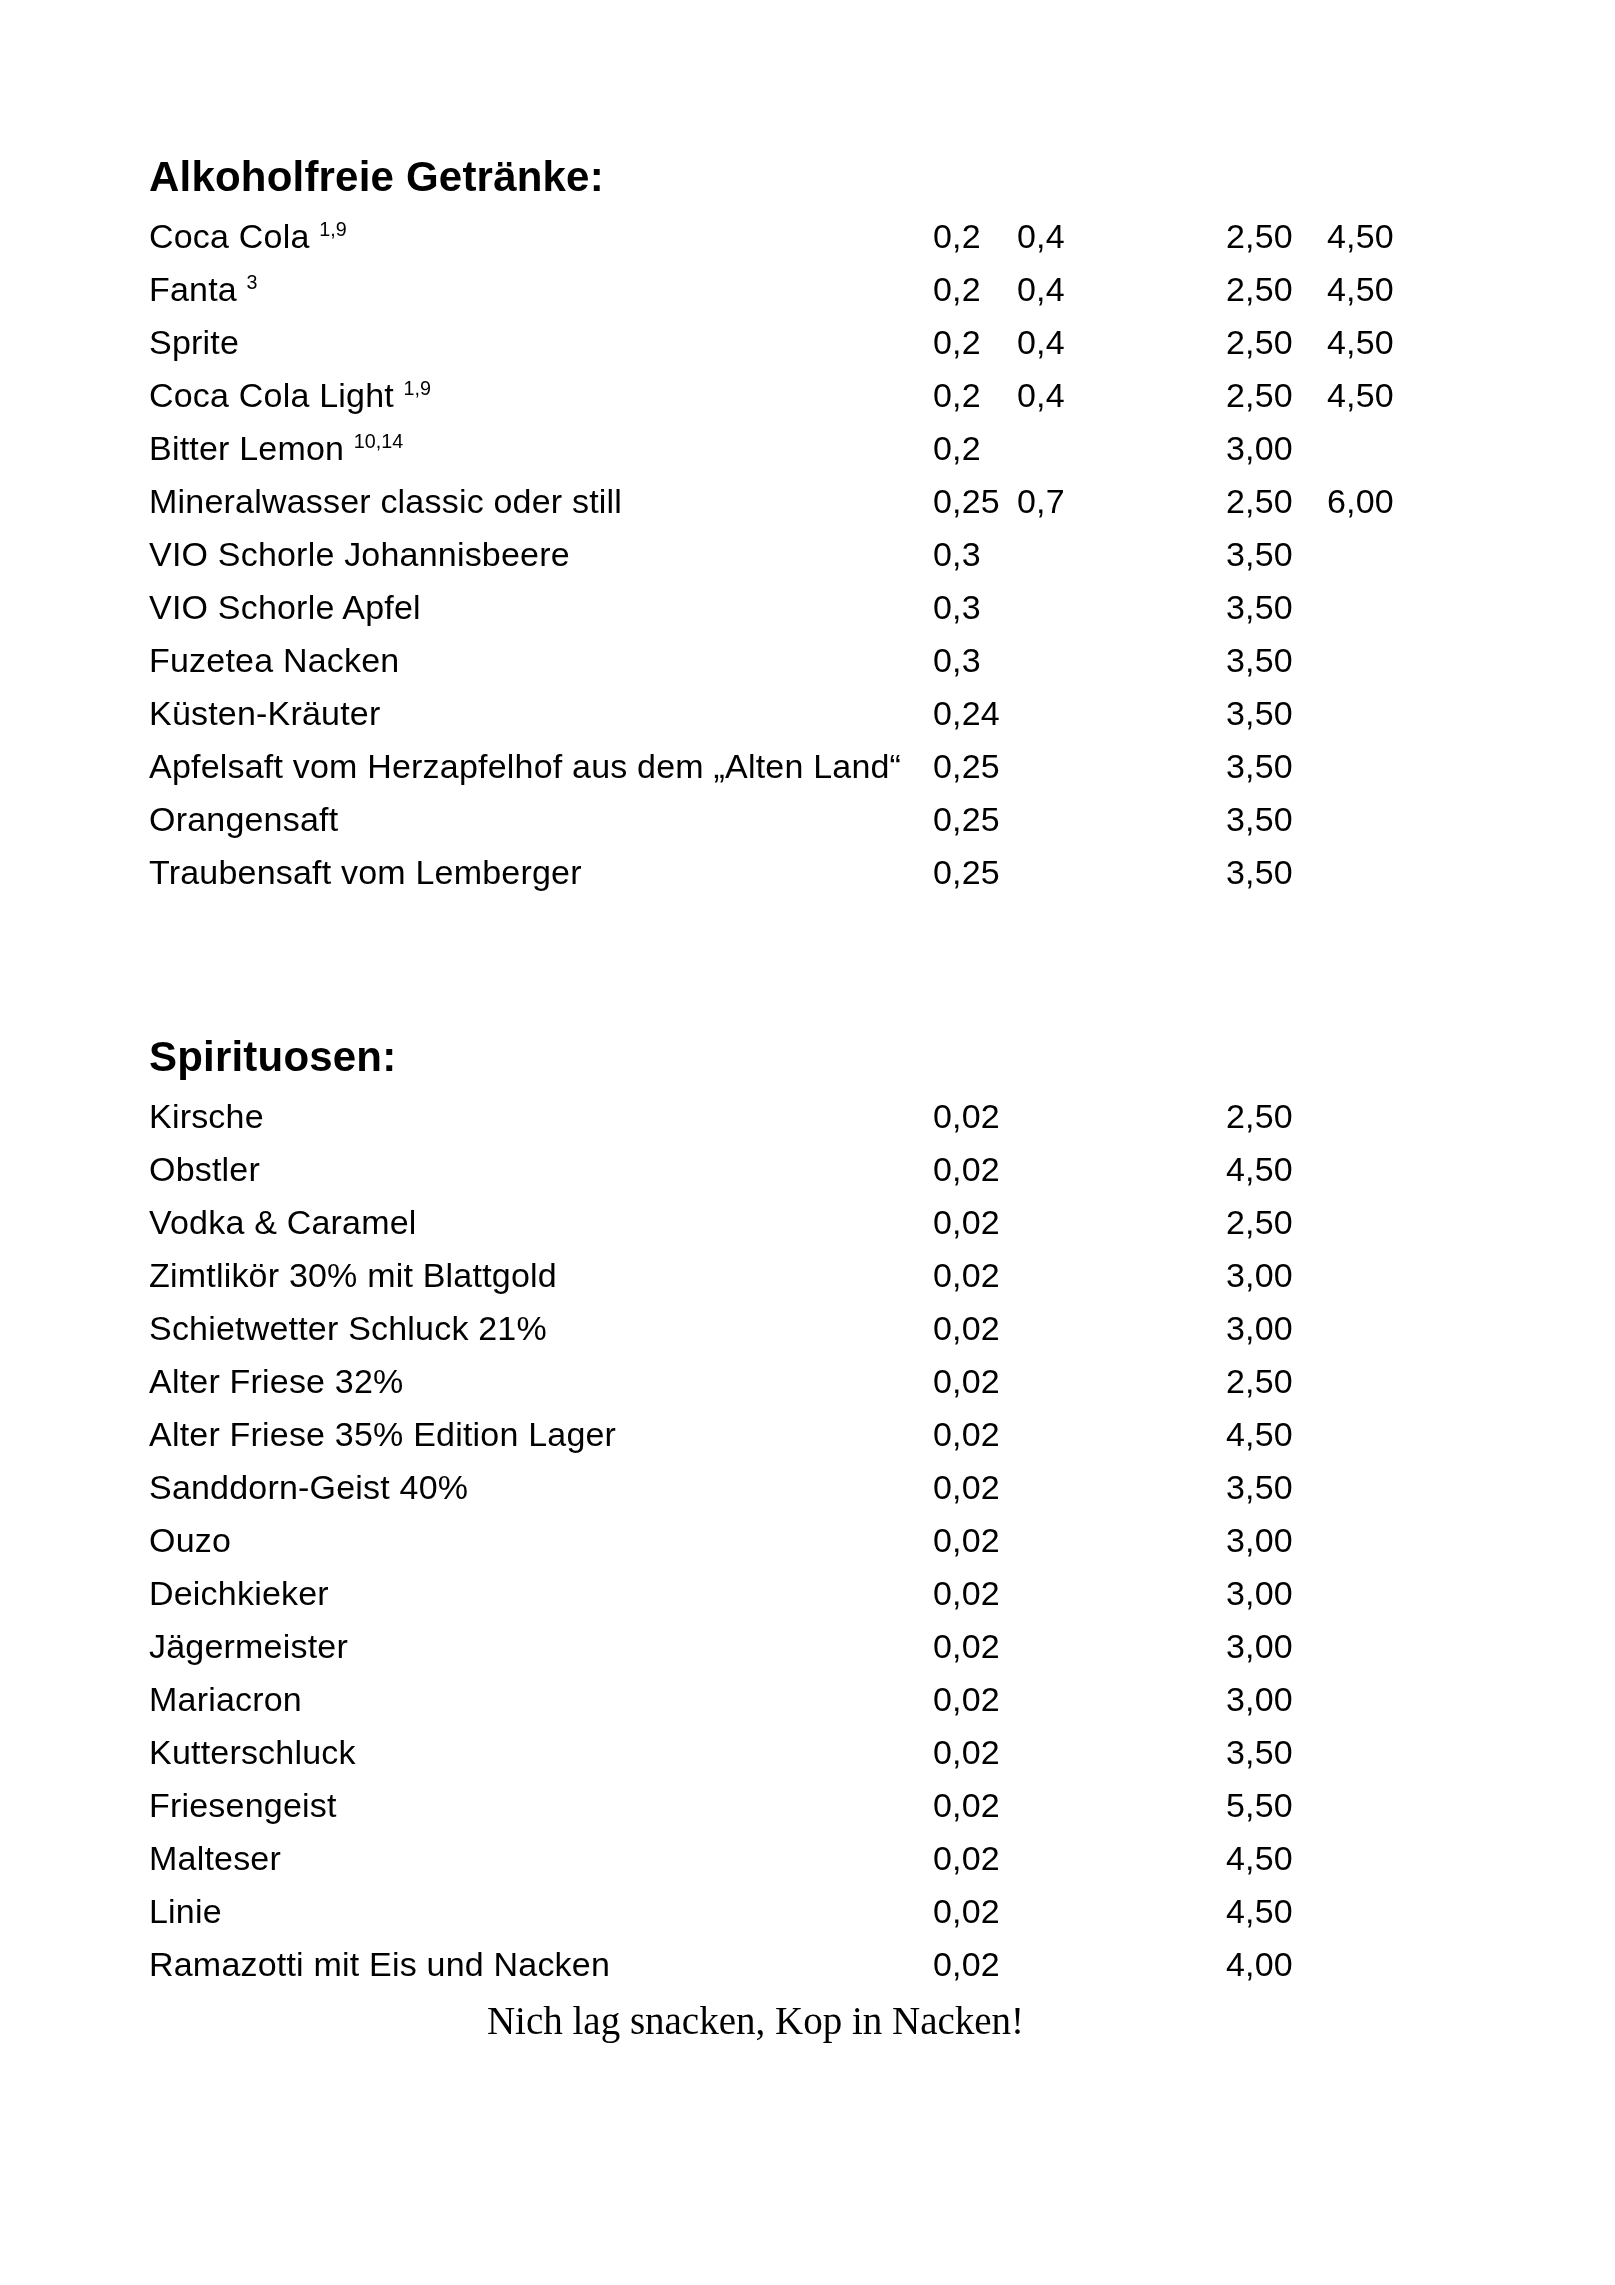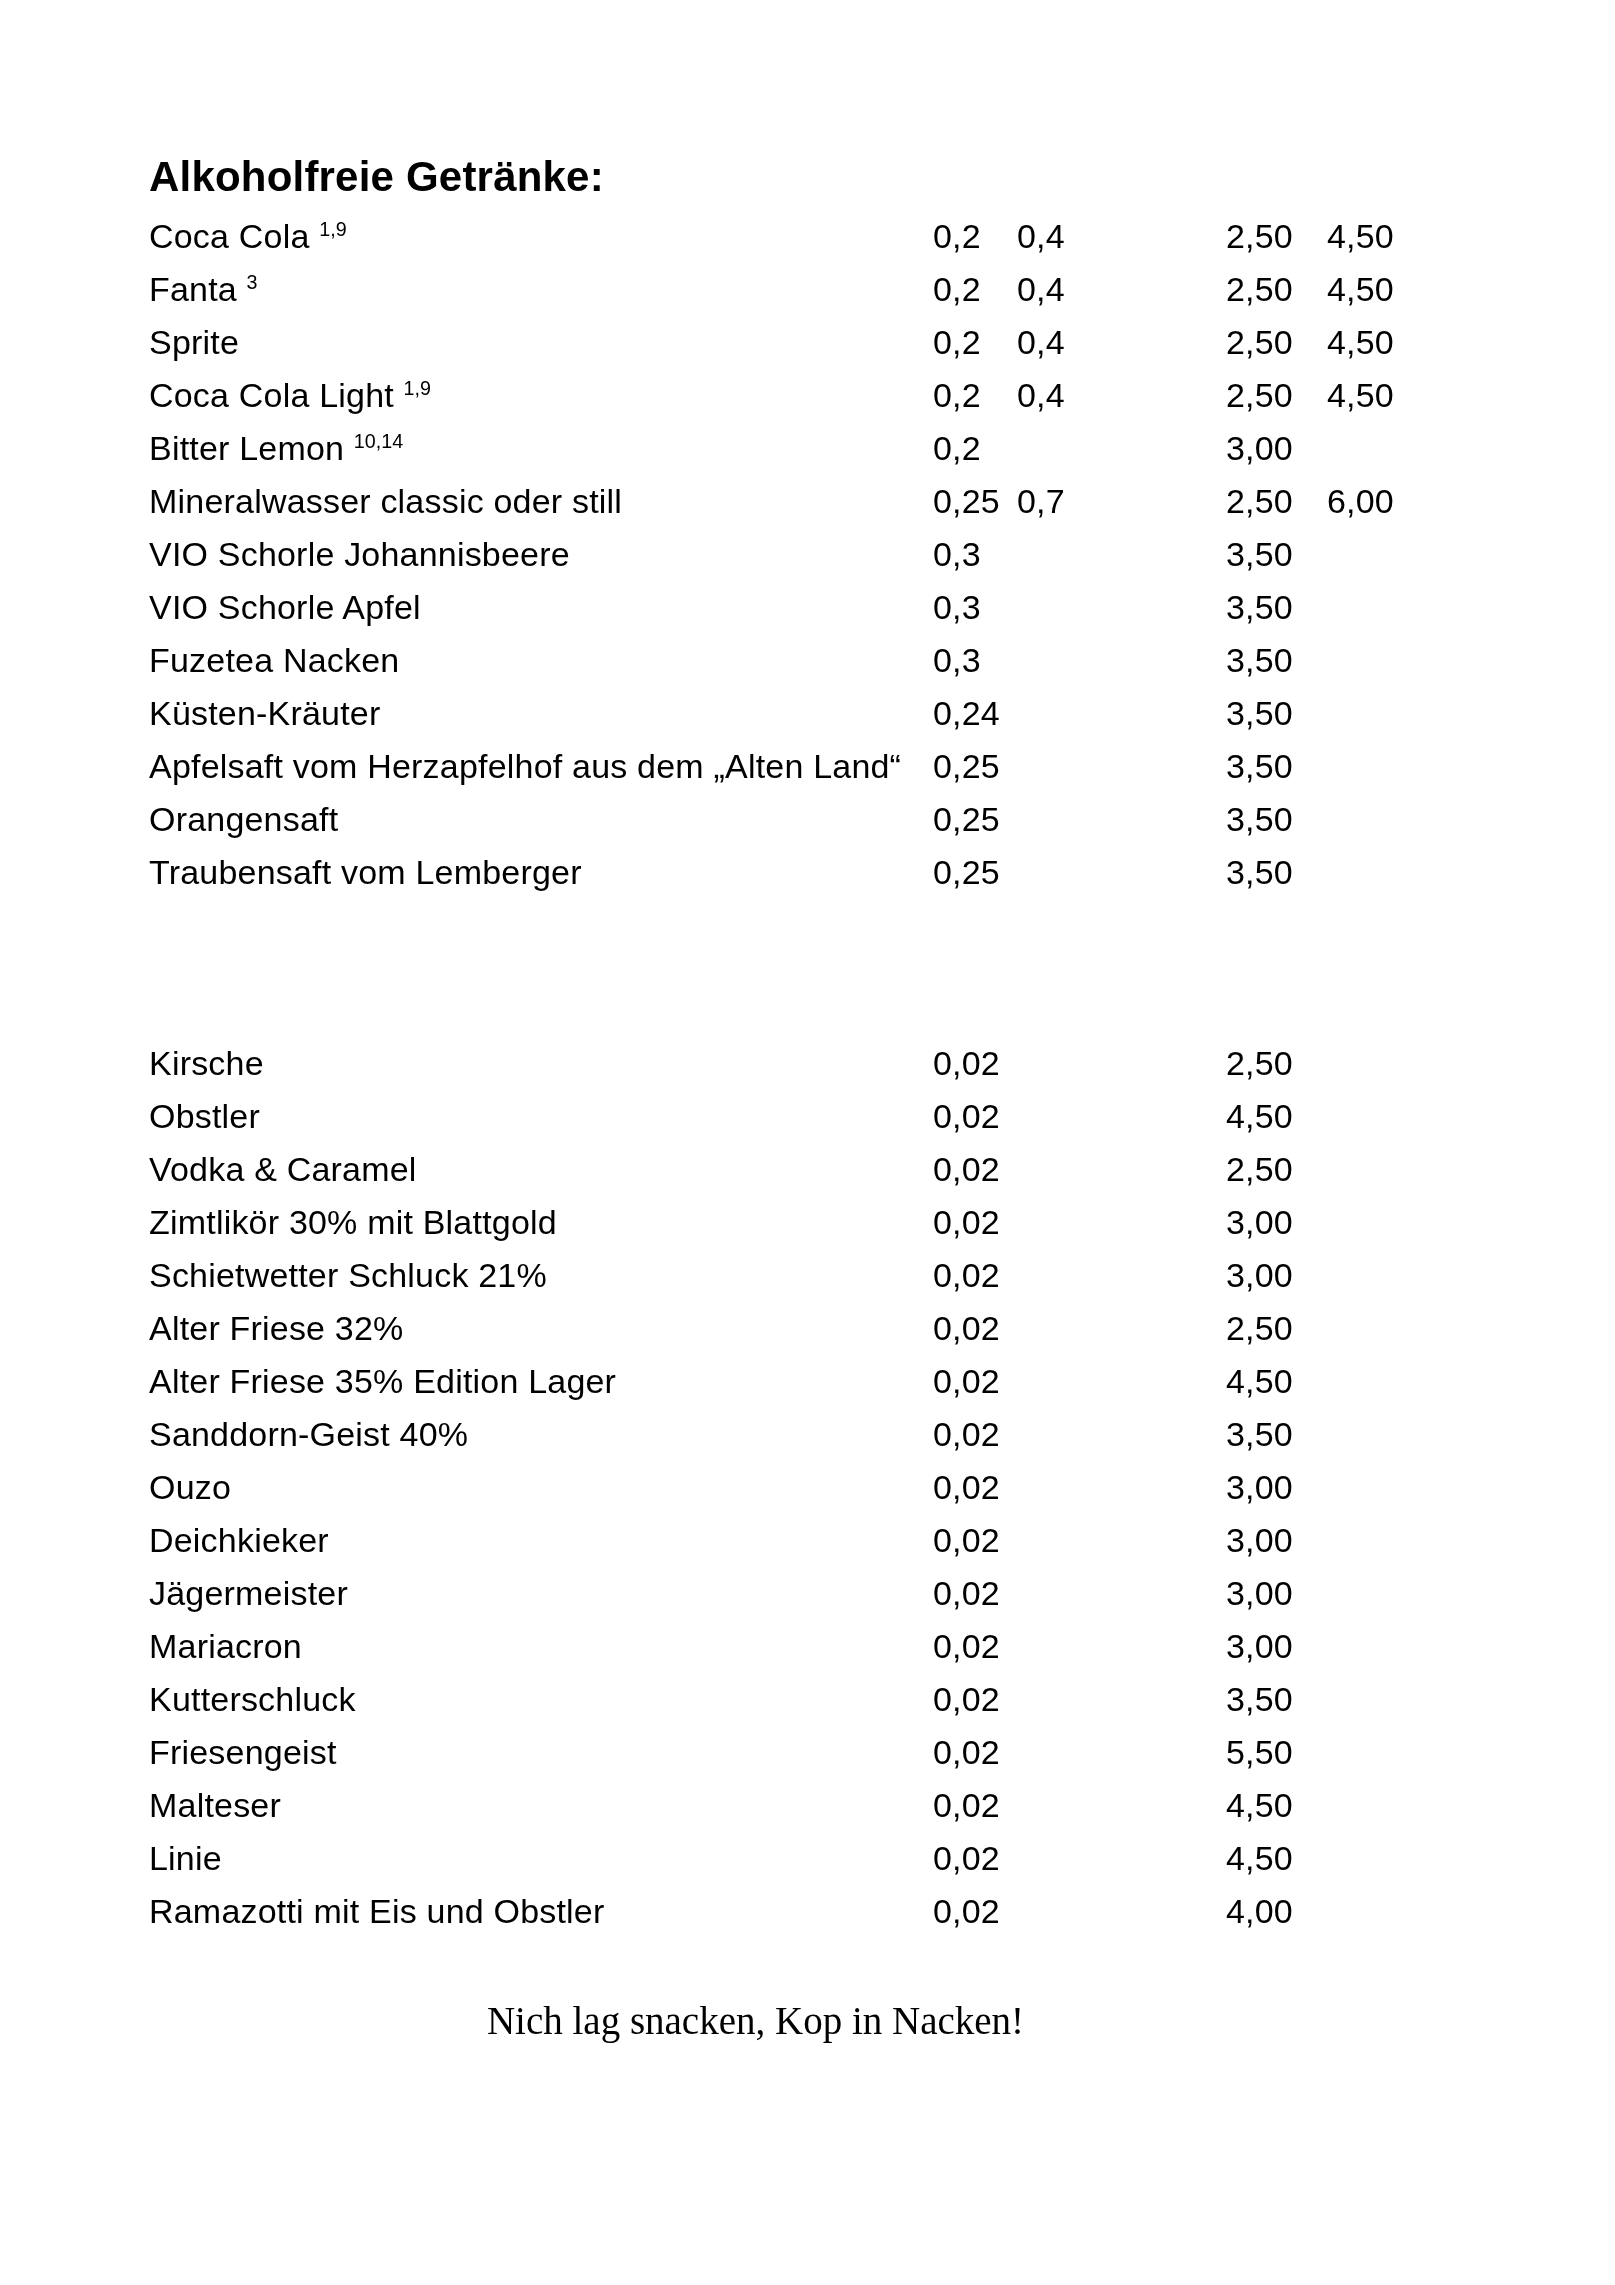--- a/index.html
+++ b/index.html
@@ -162,20 +162,21 @@
           <div class="row">
             <div class="cell">Traubensaft vom Lemberger</div>
             <div class="cell">0,25</div>
             <div class="cell"></div>
             <div class="cell">3,50</div>
             <div class="cell"></div>
           </div>
         </div>
       </div>
       <div class="section s1">
+        <h2 class="section-title">Spirituosen:</h2>
         <div class="rows">
           <div class="row">
             <div class="cell">Kirsche</div>
             <div class="cell">0,02</div>
             <div class="cell"></div>
             <div class="cell">2,50</div>
             <div class="cell"></div>
           </div>
           <div class="row">
             <div class="cell">Obstler</div>
@@ -276,21 +277,21 @@
             <div class="cell"></div>
           </div>
           <div class="row">
             <div class="cell">Linie</div>
             <div class="cell">0,02</div>
             <div class="cell"></div>
             <div class="cell">4,50</div>
             <div class="cell"></div>
           </div>
           <div class="row">
-            <div class="cell">Ramazotti mit Eis und Obstler</div>
+            <div class="cell">Ramazotti mit Eis und Nacken</div>
             <div class="cell">0,02</div>
             <div class="cell"></div>
             <div class="cell">4,00</div>
             <div class="cell"></div>
           </div>
         </div>
       </div>
     </div>
   <div class="footer-slogan">Nich lag snacken, Kop in Nacken!</div>
 </div>

